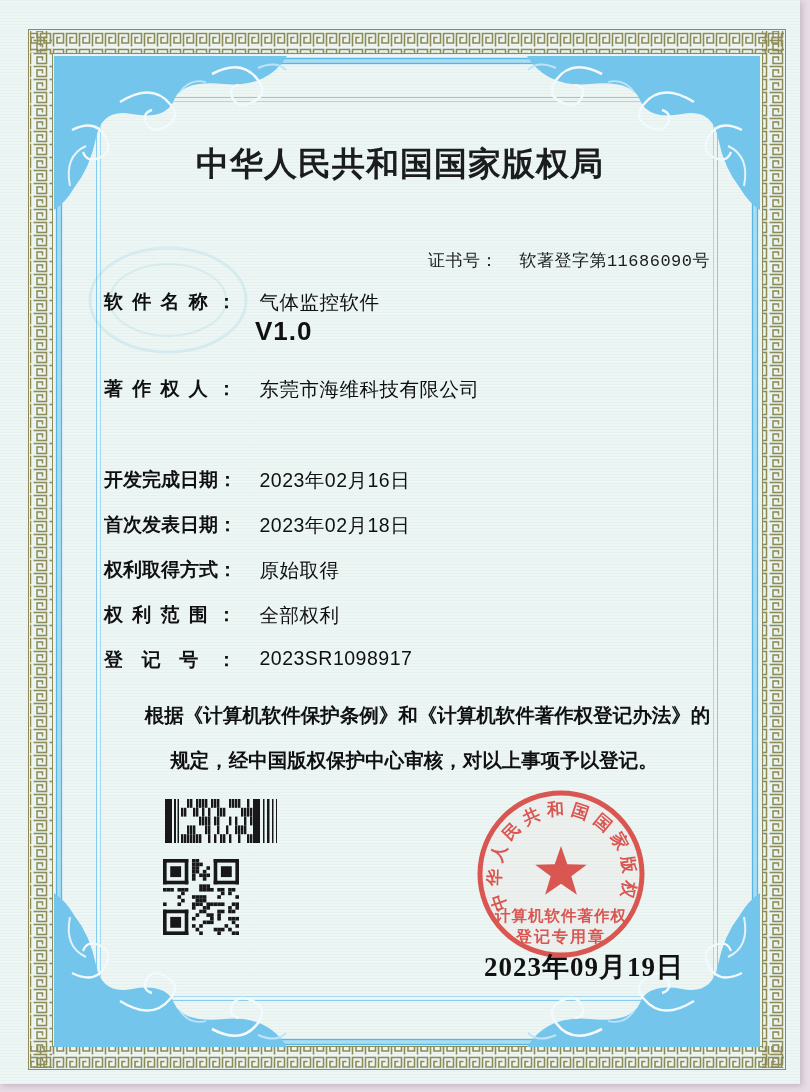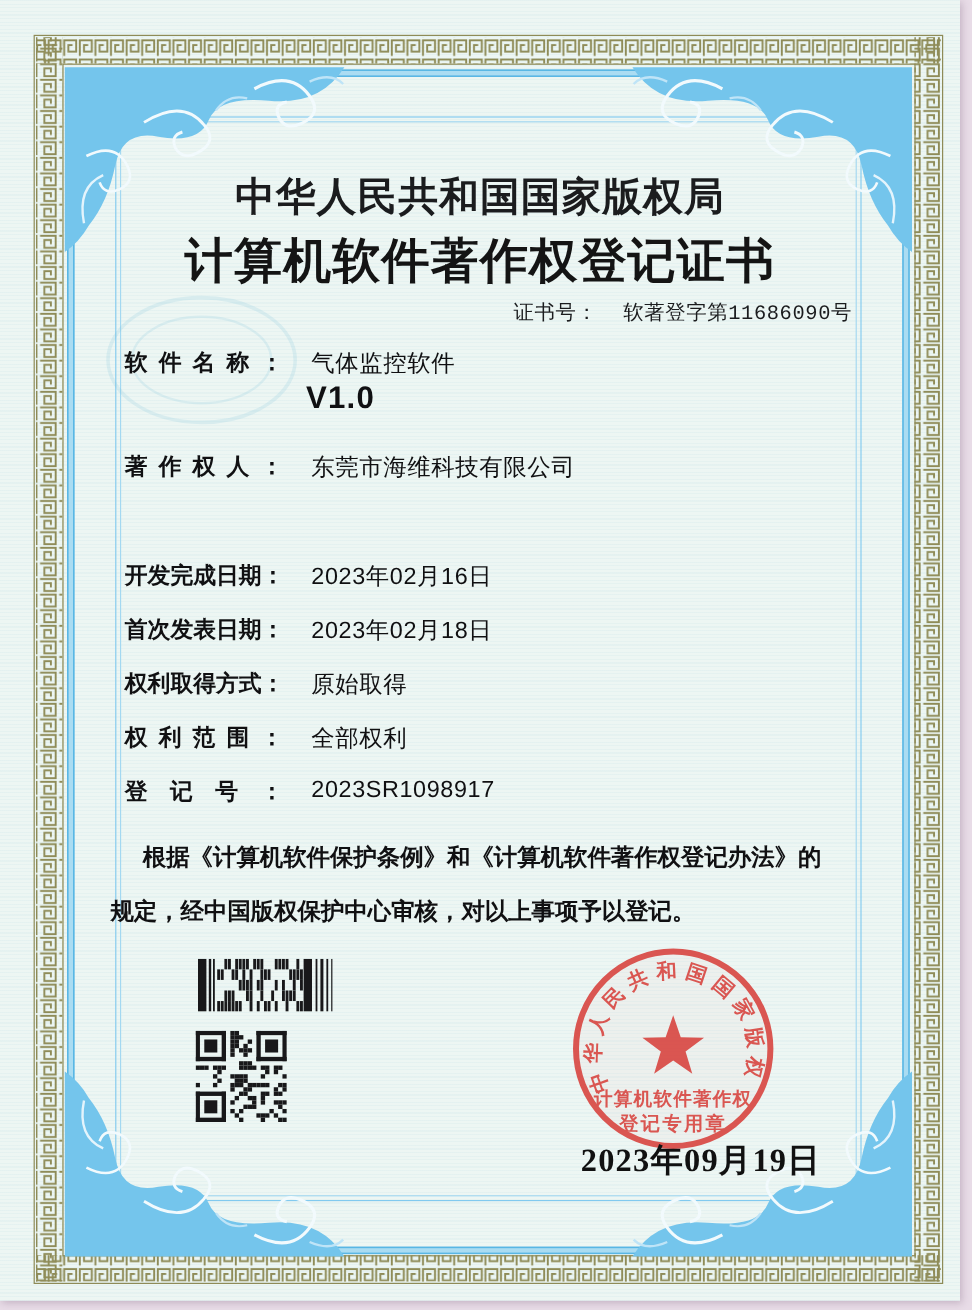--- a/index.html
+++ b/index.html
@@ -43,22 +43,22 @@
   }
   .row .val{
     display:inline-block;margin-left:19px;
     font-size:19.5px;font-weight:400;letter-spacing:0.5px;
     vertical-align:top;
   }
   .version-line{
     left:255px;top:316px;font-size:26px;font-weight:600;color:#101012;letter-spacing:1px;
   }
   .statement{
-    left:92px;top:693px;width:620px;
-    font-size:19.5px;font-weight:600;color:#101012;line-height:45px;
+    left:104px;top:693px;width:620px;
+    font-size:19.5px;font-weight:600;color:#101012;line-height:45px;text-align:center;
   }
   .statement .l1{text-indent:27px;}
   .issue-date{
     left:484px;top:949px;
     font-family:"Liberation Serif","DejaVu Serif",serif;
     font-size:27px;color:#111;letter-spacing:1px;font-weight:600;
   }
   #barcode{left:165px;top:799px;}
   #qrcode{left:163px;top:859px;}
   #seal{left:470px;top:783px;opacity:0.9;}
@@ -111,21 +111,20 @@
     <use href="#cornerFlourish" transform="translate(752,1039) scale(-1,-1)"></use>
 
     <g opacity="0.16">
       <ellipse cx="168" cy="300" rx="78" ry="52" fill="none" stroke="#6fbcd8" stroke-width="3"></ellipse>
       <ellipse cx="168" cy="300" rx="58" ry="36" fill="none" stroke="#6fbcd8" stroke-width="2"></ellipse>
     </g>
   </svg>
 
   <div id="content">
     <div class="abs authority">中华人民共和国国家版权局</div>
-    <div class="abs cert-title">计算机软件著作权登记证书</div>
     <div class="abs cert-no"><span>证书号：</span>&nbsp;&nbsp;<span>软著登字第11686090号</span></div>
 
     <div class="abs row" style="top:289px">
       <span class="lbl">软件名称：</span>
       <span class="val">气体监控软件</span>
     </div>
     <div class="abs version-line">V1.0</div>
 
     <div class="abs row" style="top:376px">
       <span class="lbl">著作权人：</span>

